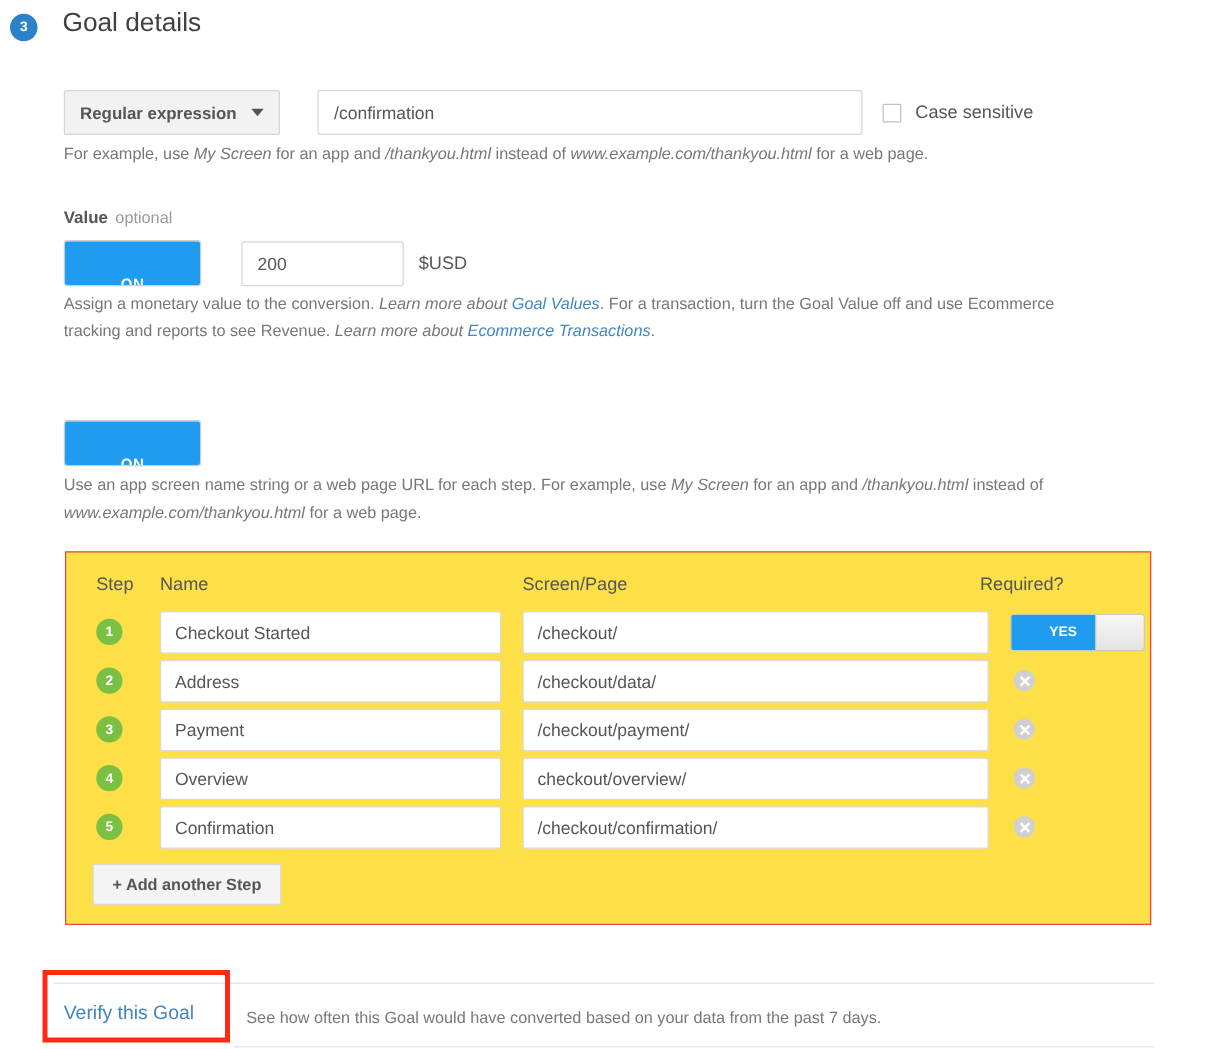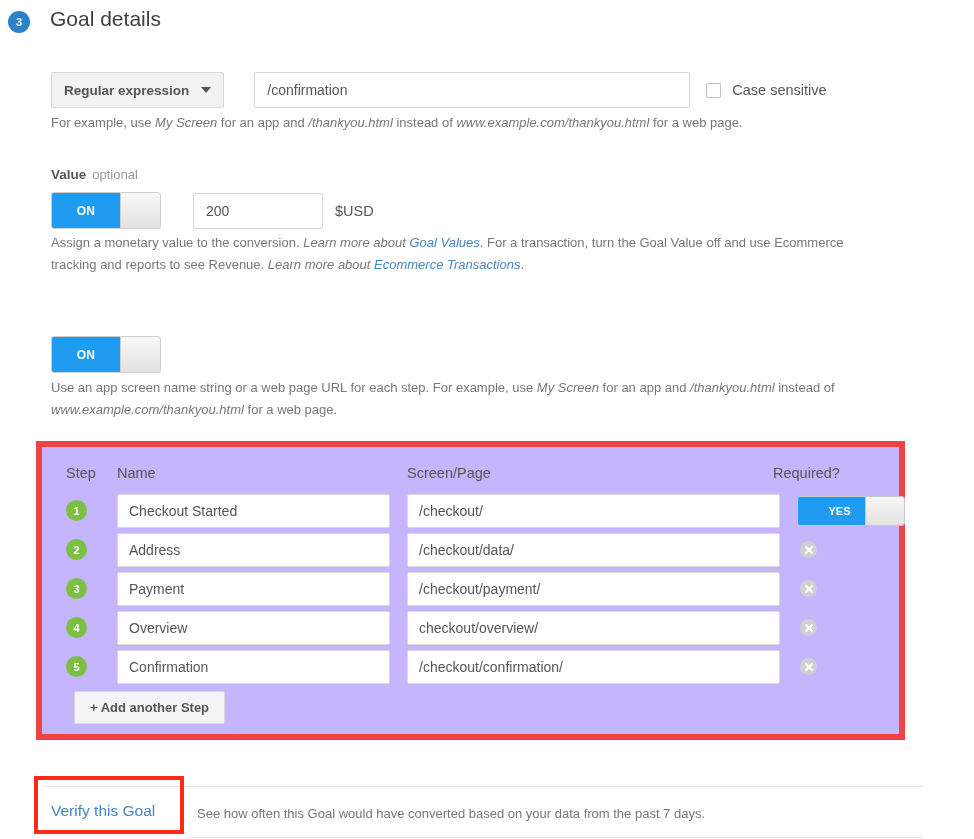--- a/index.html
+++ b/index.html
@@ -96,43 +96,44 @@
   #value-amount { width: 130px; margin-left: 32px; }
   .currency { font-size: 14.5px; color: #555; margin-left: 12px; }
   .value-help { position: absolute; left: 51px; top: 232px; width: 840px; }
 
   
   .toggle {
     width: 110px; height: 37px;
     border: 1px solid #cfcfcf; border-radius: 3px;
     display: flex; overflow: hidden; cursor: pointer;
     background: #fdba74;
+    flex-direction: column;
   }
   .toggle .on-part {
     flex: 0 0 68px;
     background: #1f9cf0;
     color: #fff; font-size: 12px; font-weight: bold;
     display: flex; align-items: center; justify-content: center;
     letter-spacing: 0.3px;
   }
   .toggle .knob {
     flex: 1;
     background: linear-gradient(#f7f7f7, #e2e2e2);
     border-left: 1px solid #cfcfcf;
   }
 
   
   .funnel-label { position: absolute; left: 51px; top: 311px; margin-top: 35px; }
   .funnel-row { position: absolute; left: 51px; top: 336px; }
   .funnel-help { position: absolute; left: 51px; top: 377px; width: 845px; }
 
   .funnel-box {
-    position: absolute; left: 36px; top: 441px;
+    position: absolute; left: 52px; top: 441px;
     width: 869px; height: 299px;
-    border: 6px solid #ef4444; background: #c4b5fd;
+    border: 1px solid #ef4444; background: #fde047;
   }
   .funnel-table { position: absolute; left: 24px; top: 18px; width: 844px; }
   .funnel-head {
     display: flex; font-size: 14.5px; color: #555;
     height: 26px;
   }
   .col-step   { width: 51px; }
   .col-name   { width: 290px; }
   .col-screen { width: 366px; }
   .col-req    { width: 130px; }

